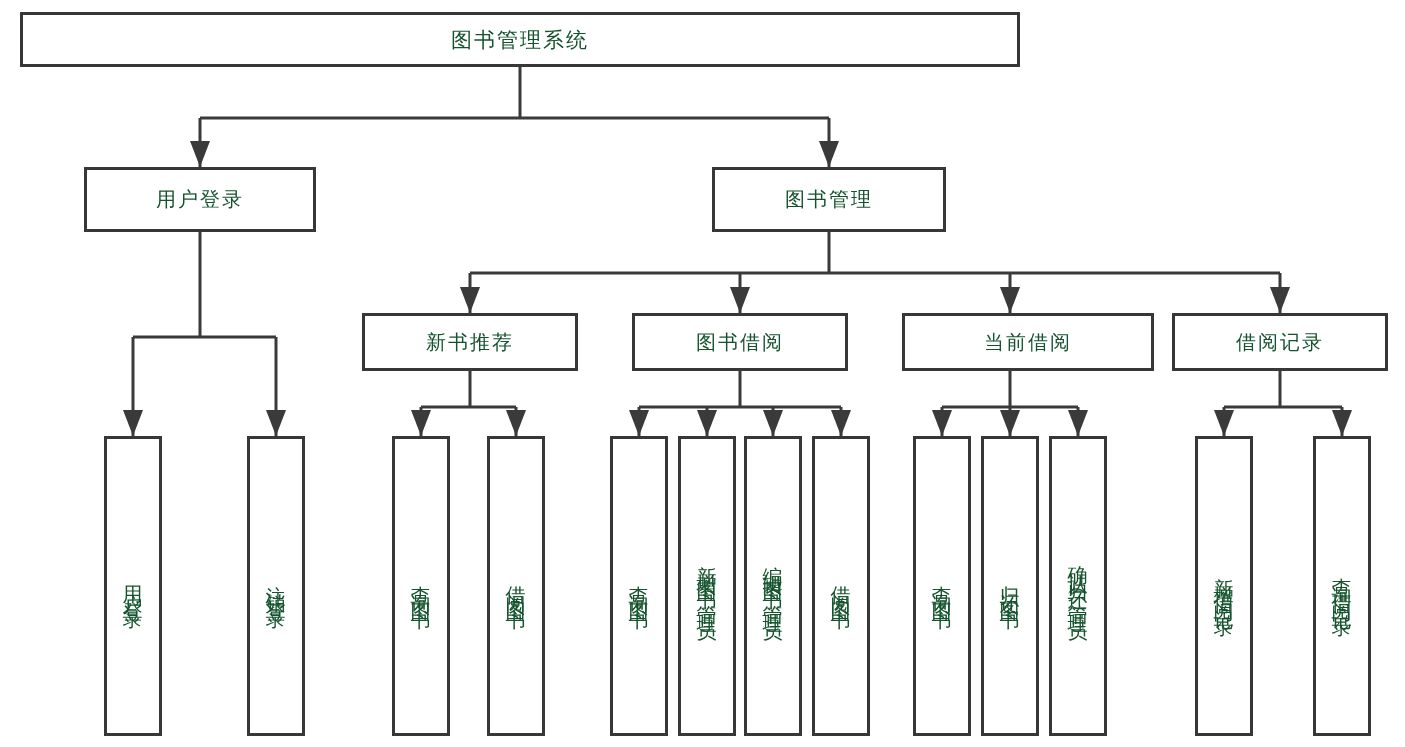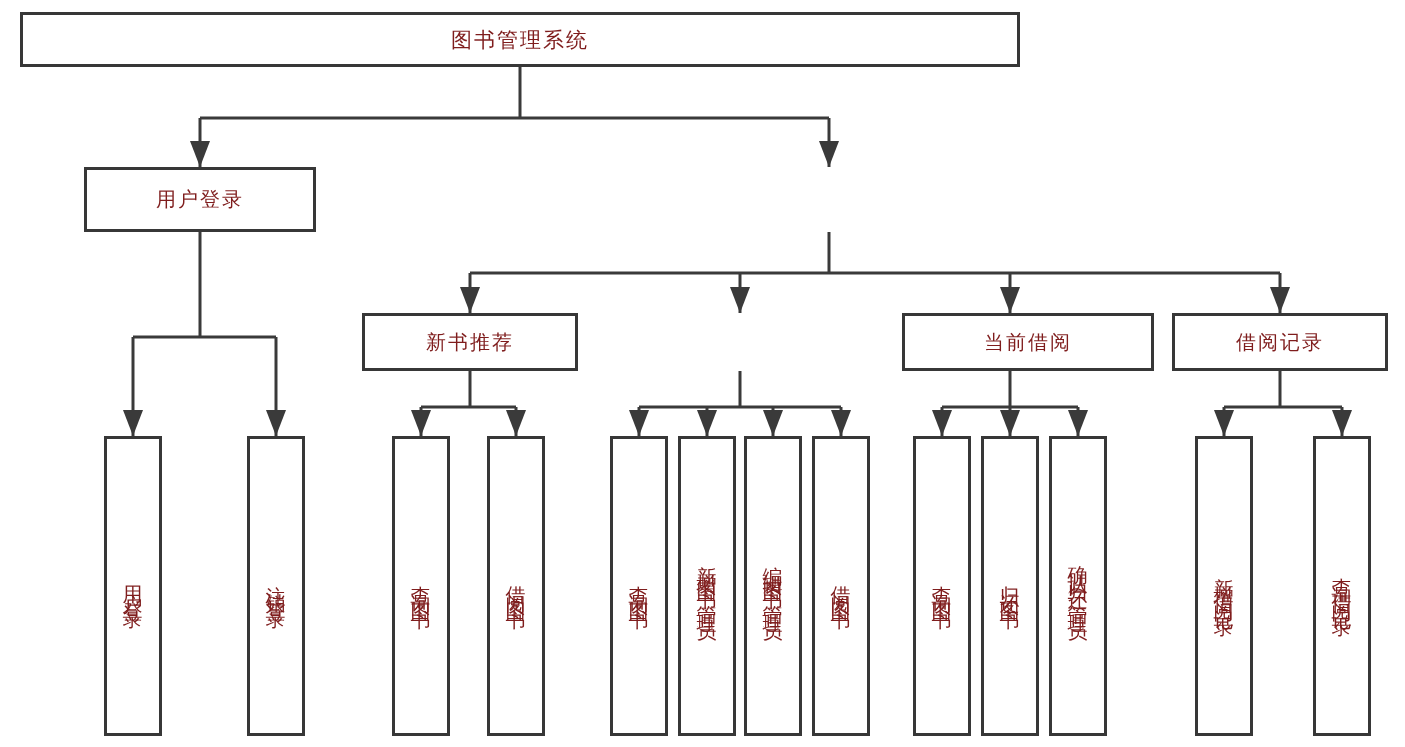--- a/index.html
+++ b/index.html
@@ -26,21 +26,21 @@
     stroke-width: 3;
   }
   .node {
     position: absolute;
     box-sizing: border-box;
     border: 3px solid #373737;
     background: #ffffff;
     display: flex;
     align-items: center;
     justify-content: center;
-    color: #7f1d1d;
+    color: #14532d;
     font-size: 20px;
     letter-spacing: 2px;
     text-align: center;
   }
   .node.root { font-size: 21px; }
   .leaf {
     width: 58px;
     height: 300px;
     top: 436px;
   }
@@ -106,22 +106,24 @@
     <path d="M1078 407 V436" marker-end="url(#arrow)"></path>
 
     <path d="M1280 371 V407 M1224 407 H1342"></path>
     <path d="M1224 407 V436" marker-end="url(#arrow)"></path>
     <path d="M1342 407 V436" marker-end="url(#arrow)"></path>
   </svg>
 
   <div class="node root" style="left:20px; top:12px; width:1000px; height:55px;">图书管理系统</div>
 
   <div class="node" style="left:84px; top:167px; width:232px; height:65px;">用户登录</div>
+  <div class="node" style="left:712px; top:167px; width:234px; height:65px;">图书管理</div>
 
   <div class="node" style="left:362px; top:313px; width:216px; height:58px;">新书推荐</div>
+  <div class="node" style="left:632px; top:313px; width:216px; height:58px;">图书借阅</div>
   <div class="node" style="left:902px; top:313px; width:252px; height:58px;">当前借阅</div>
   <div class="node" style="left:1172px; top:313px; width:216px; height:58px;">借阅记录</div>
 
   <div class="node leaf" style="left:104px;">
     <span class="vtext">用户登录</span>
   </div>
   <div class="node leaf" style="left:247px;">
     <span class="vtext">注销登录</span>
   </div>
 

